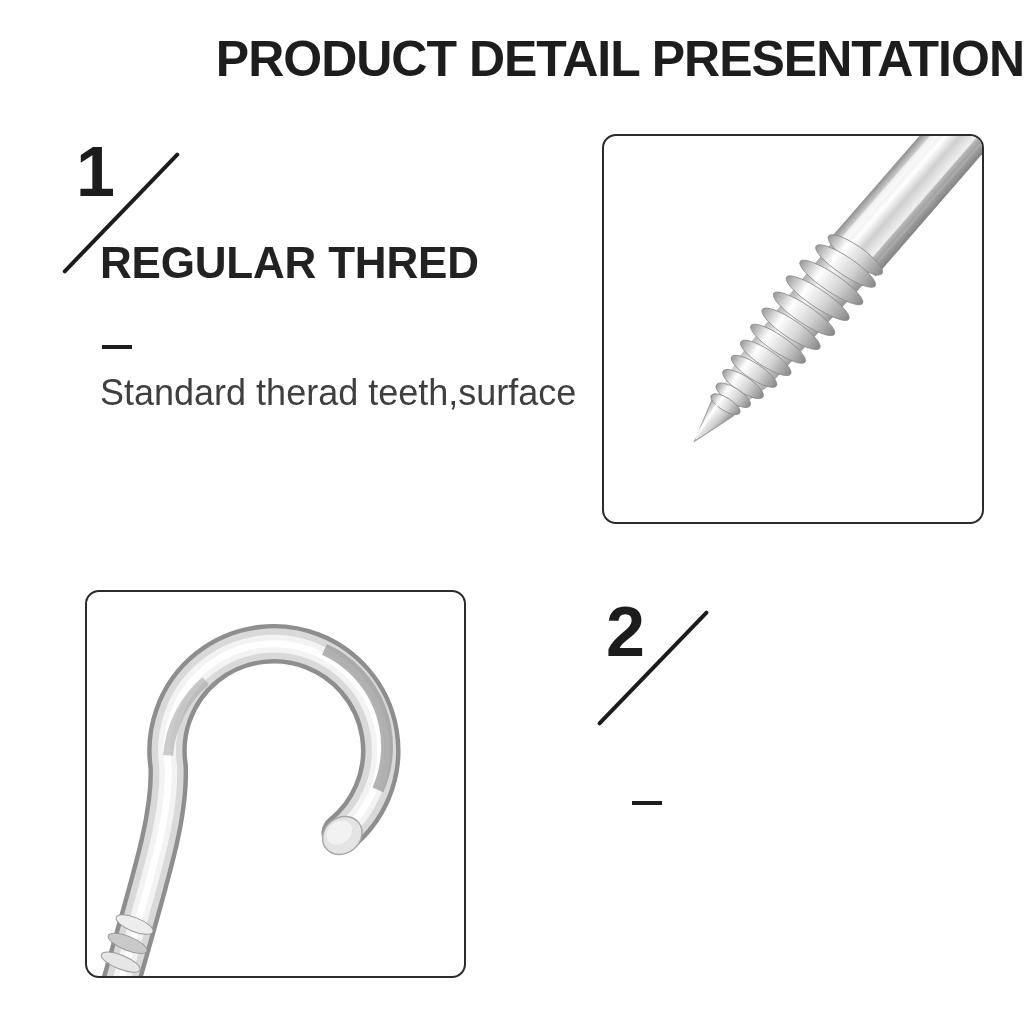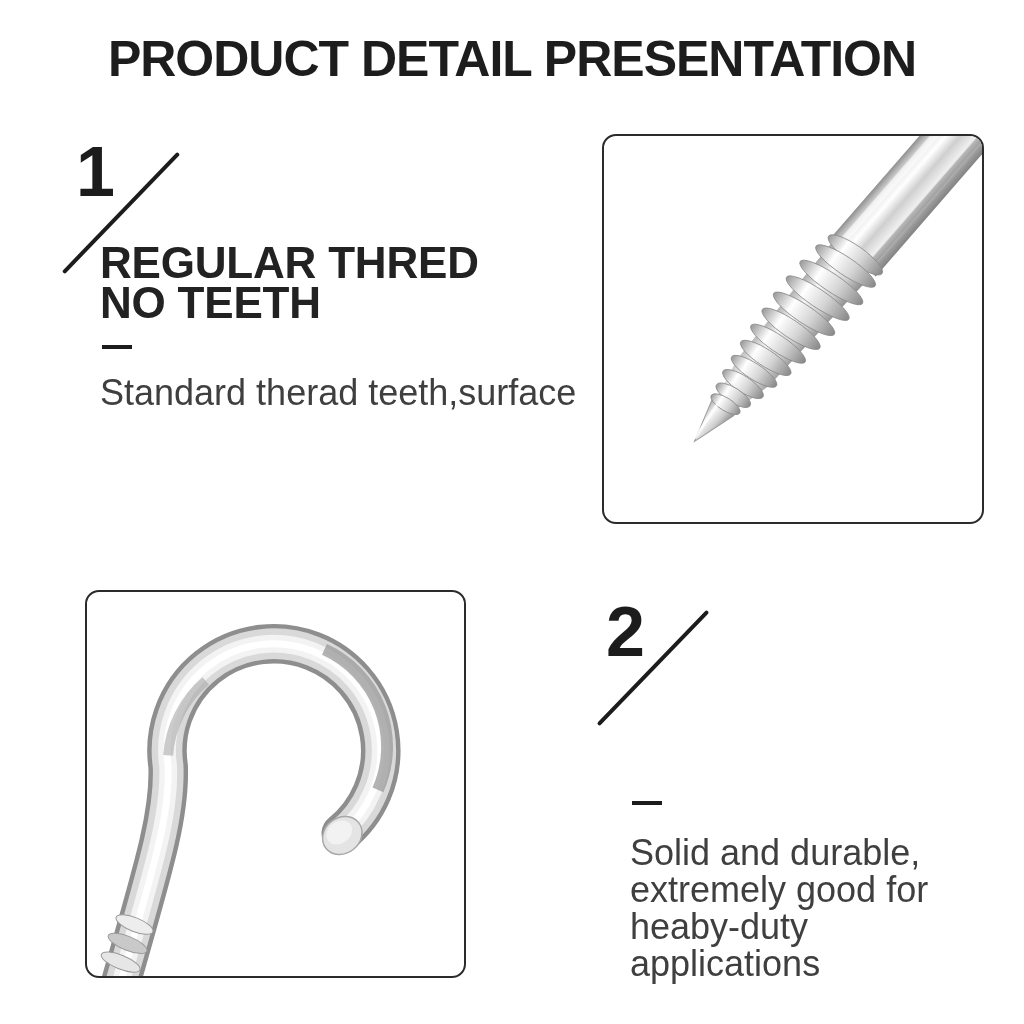--- a/index.html
+++ b/index.html
@@ -9,21 +9,21 @@
     width: 1024px;
     height: 1024px;
     background: #ffffff;
     font-family: "Liberation Sans", sans-serif;
     overflow: hidden;
   }
   .page-title {
     position: absolute;
     left: 0; top: 30px;
     width: 100%;
-    text-align: center;
+    text-align: right;
     font-size: 50px;
     font-weight: 700;
     letter-spacing: -1px;
     color: #1d1d1d;
   }
   .feature-number {
     position: absolute;
     font-size: 70px;
     font-weight: 700;
     color: #1c1c1c;
@@ -83,21 +83,20 @@
 <body>
 
 <div class="page">
 
   <h1 class="page-title">PRODUCT DETAIL PRESENTATION</h1>
 
   <div class="feature-number num-1">1</div>
   <div class="slash slash-1"></div>
   <div class="feature-heading heading-1">
     <span>REGULAR THRED</span>
-    <span>NO TEETH</span>
   </div>
   <div class="dash dash-1"></div>
   <div class="feature-body body-1">
     <span>Standard therad teeth,surface</span>
   </div>
 
   <div class="image-box box-screw">
     <svg viewBox="0 0 382 390">
       <defs>
         <linearGradient id="shankG" x1="0" y1="0" x2="1" y2="0">
@@ -169,19 +168,14 @@
         <ellipse cx="48" cy="336" rx="20" ry="7" transform="rotate(22 48 336)" fill="#ededed"></ellipse>
         <ellipse cx="41" cy="355" rx="21" ry="7" transform="rotate(22 41 355)" fill="#c9c9c9"></ellipse>
         <ellipse cx="34" cy="374" rx="21" ry="7" transform="rotate(22 34 374)" fill="#e6e6e6"></ellipse>
       </g>
     </svg>
   </div>
 
   <div class="feature-number num-2">2</div>
   <div class="slash slash-2"></div>
   <div class="dash dash-2"></div>
-  <div class="feature-body body-2">
-    <span>Solid and durable,</span>
-    <span>extremely good for heaby-duty</span>
-    <span>applications</span>
-  </div>
 
 </div>
 
 </body></html>

